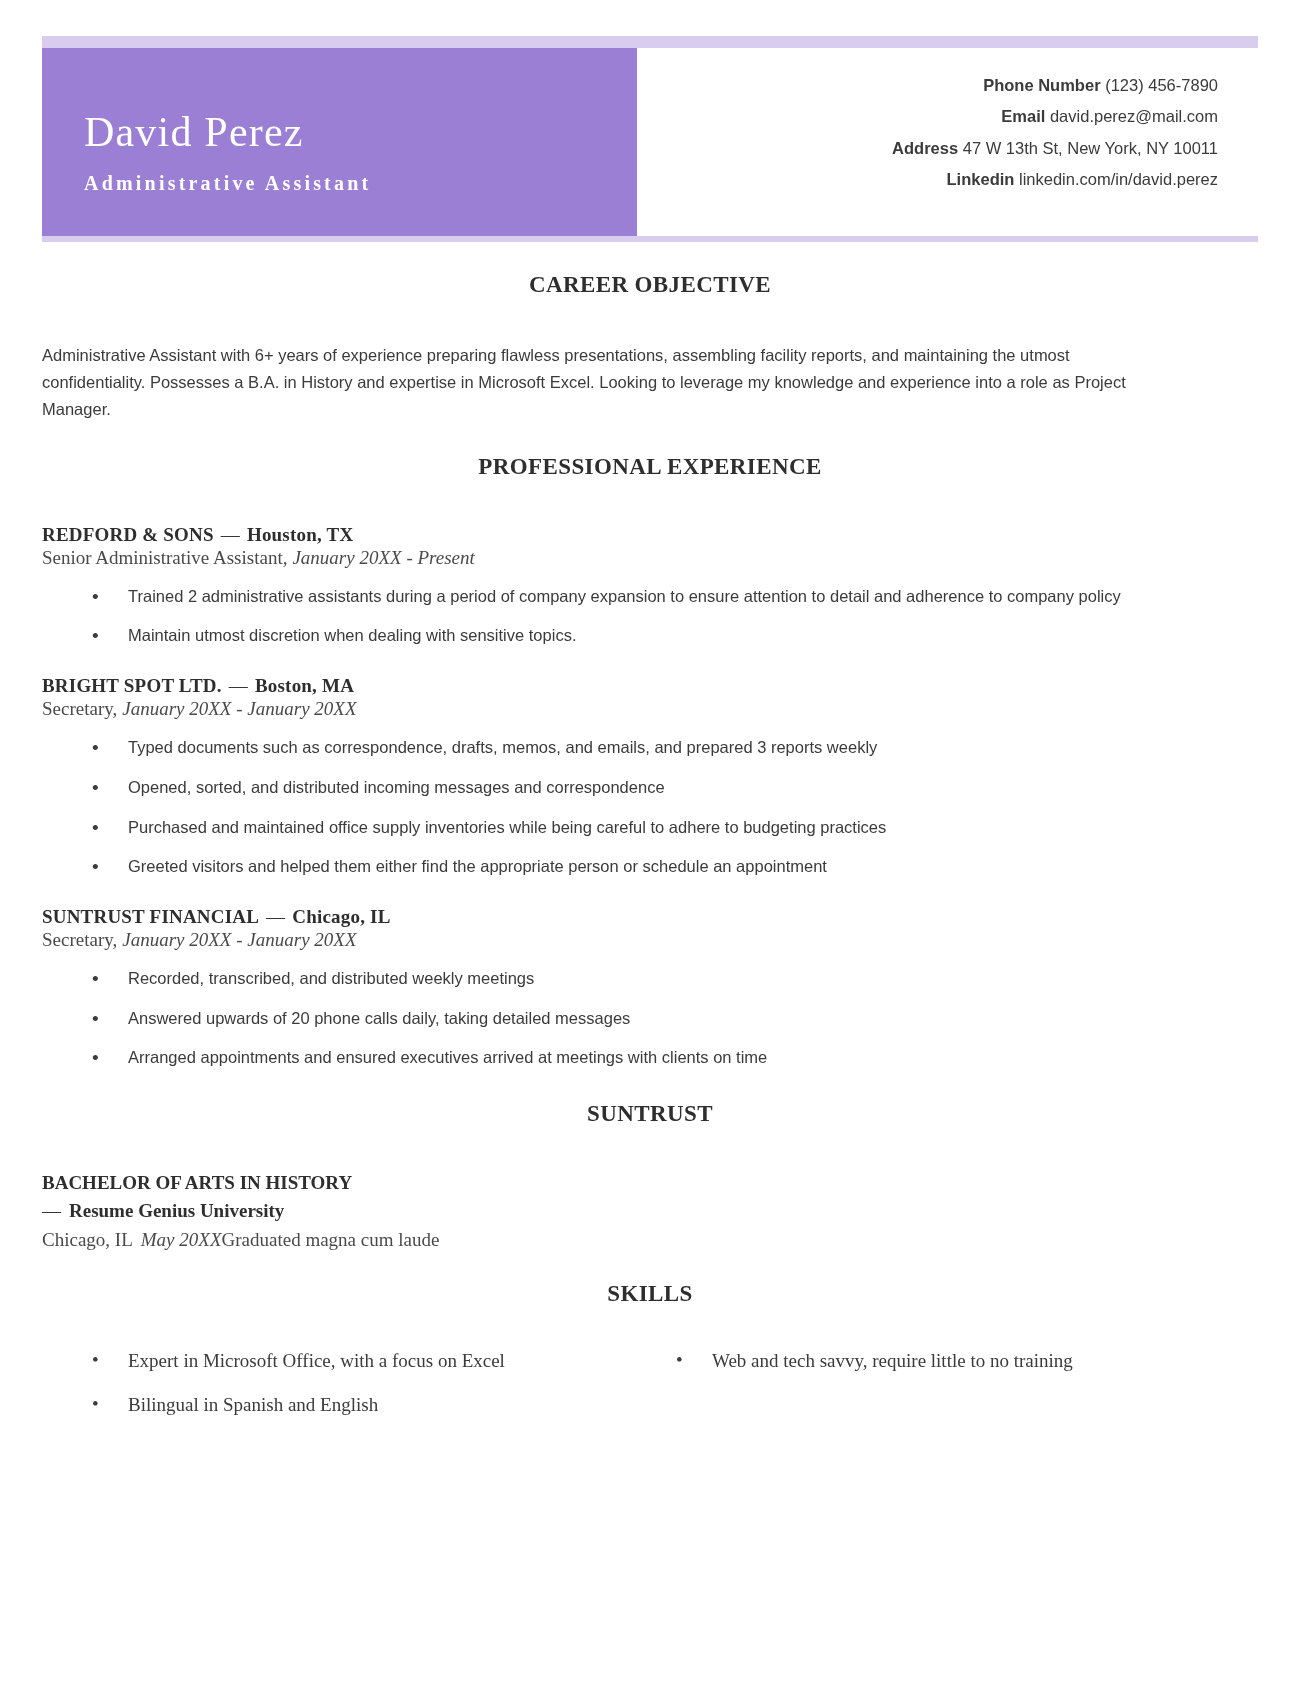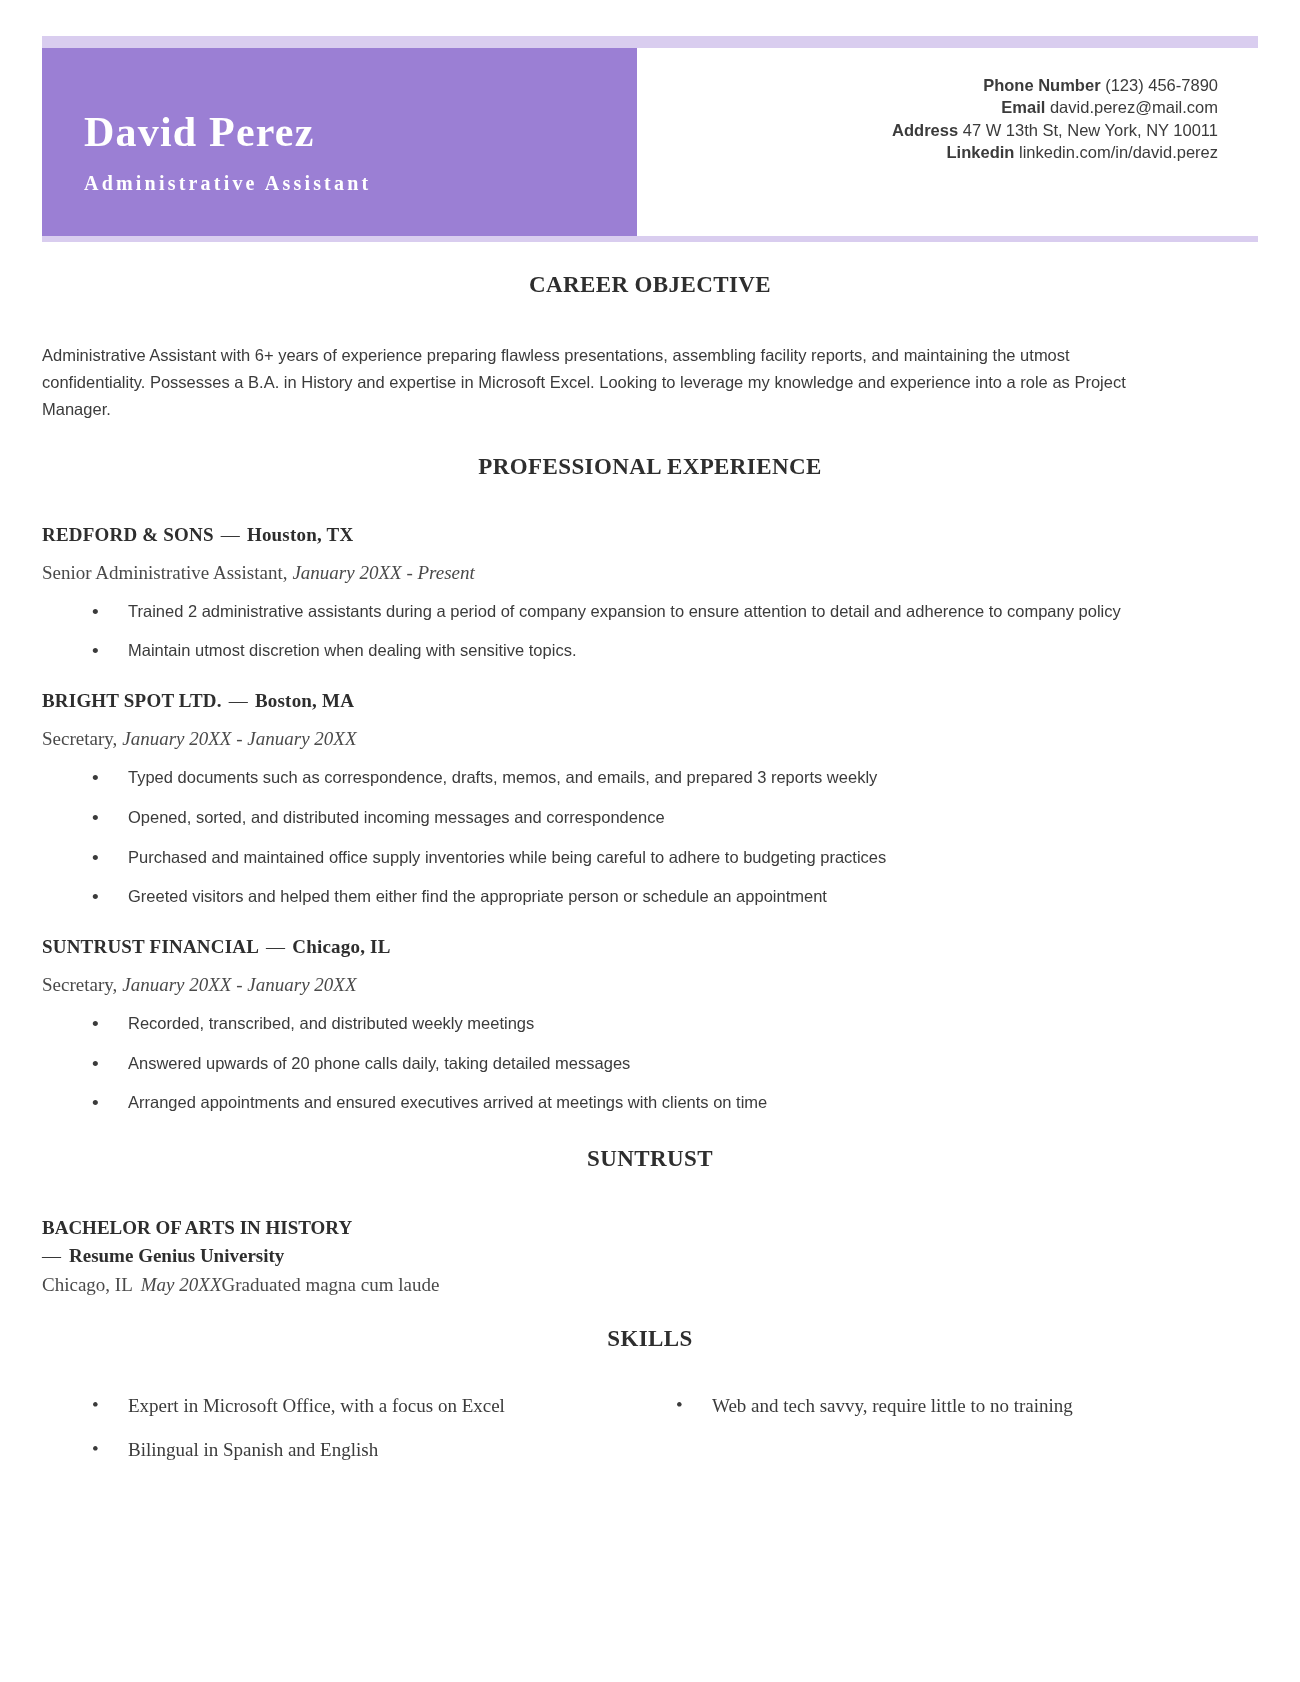--- a/index.html
+++ b/index.html
@@ -57,21 +57,21 @@
     display: flex;
     flex-direction: column;
     justify-content: center;
     margin-top: 12px;
     margin-bottom: 6px;
   }
 
   .name {
     font-family: "Liberation Serif", serif;
     font-size: 42px;
-    font-weight: bold;
+    font-weight: normal;
     color: #ffffff;
     letter-spacing: 1.2px;
     line-height: 1.1;
   }
 
   .job-title {
     font-family: "Liberation Serif", serif;
     font-size: 20px;
     font-weight: bold;
     color: #ffffff;
@@ -84,20 +84,21 @@
     z-index: 2;
     flex: 1;
     background: #ffffff;
     margin-top: 12px;
     margin-bottom: 6px;
     padding: 26px 40px 20px 20px;
     text-align: right;
     display: flex;
     flex-direction: column;
     justify-content: flex-start;
+    gap: 9px;
   }
 
   .contact-line {
     font-size: 16.5px;
     color: #3b3b3b;
     line-height: 1.35;
     white-space: nowrap;
   }
 
   .contact-line .lbl {
@@ -159,21 +160,21 @@
     padding: 0 7px;
   }
   .job-company .loc {
     font-weight: bold;
   }
 
   .job-role {
     font-family: "Liberation Serif", serif;
     font-size: 19px;
     color: #4a4a4a;
-    margin-top: 16px;
+    margin-top: 1px;
   }
   .job-role .dates {
     font-style: italic;
     padding-left: 5px;
   }
 
   ul.bullets {
     margin: 14px 0 0 0;
     padding: 0;
     list-style: none;

